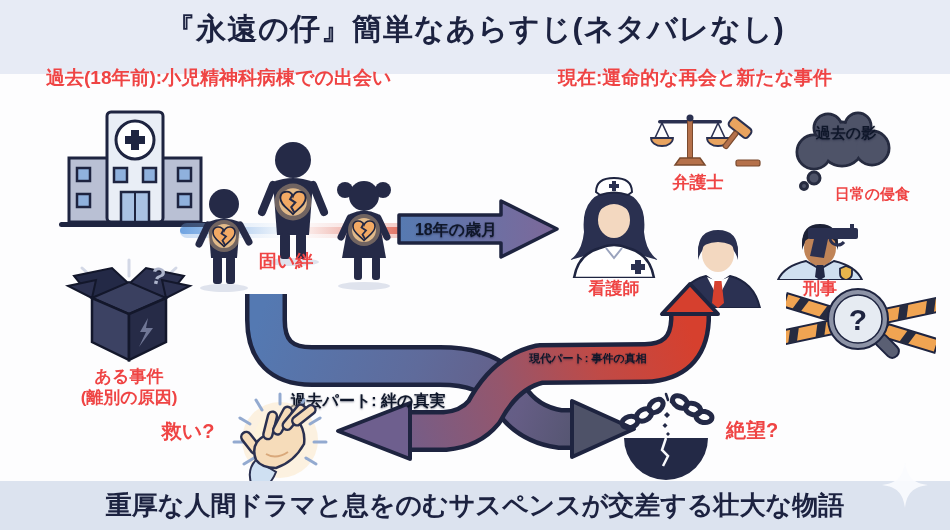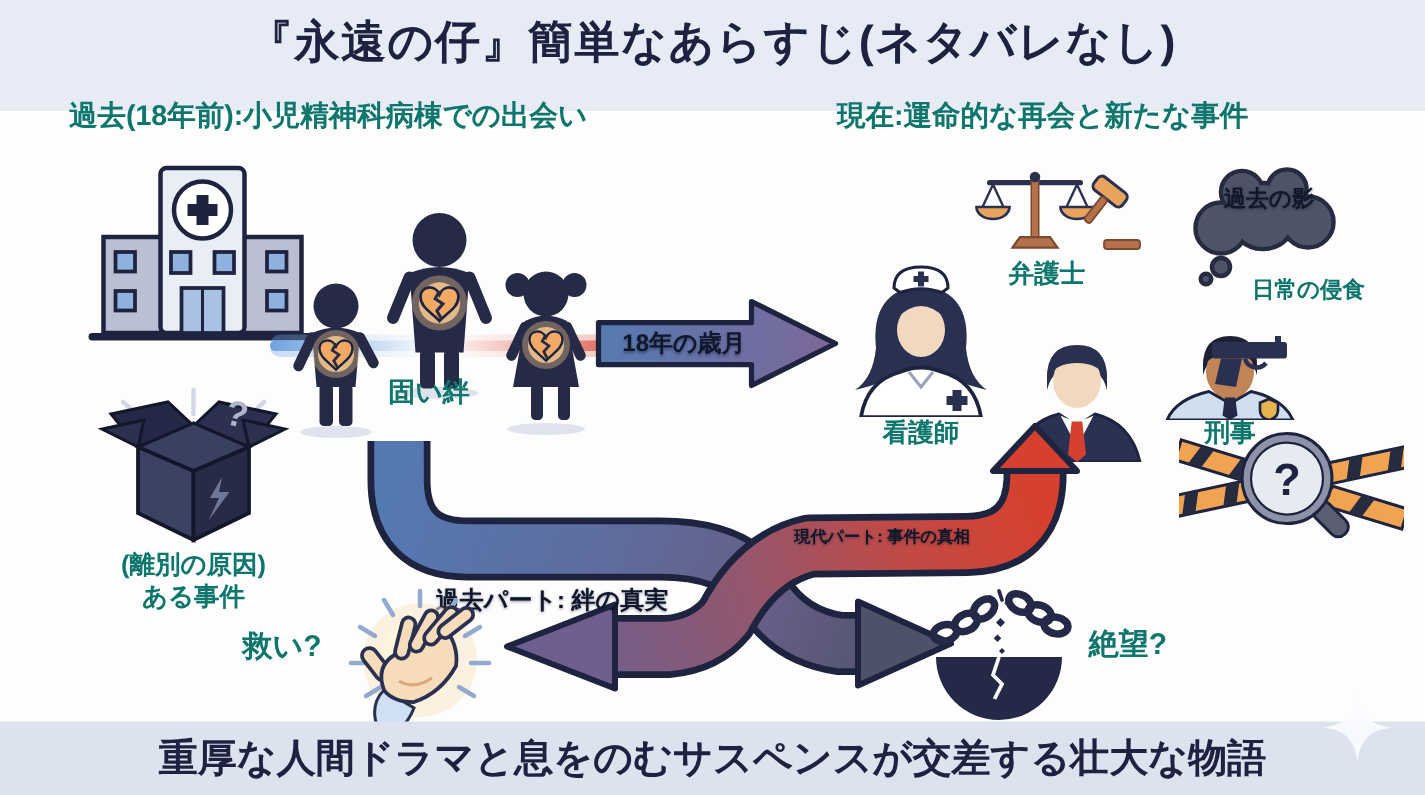--- a/index.html
+++ b/index.html
@@ -1,21 +1,21 @@
 <!DOCTYPE html>
 <html><head>
 <meta charset="utf-8">
 <style>
   html,body{margin:0;padding:0;background:#888;}
   #stage{position:relative;width:950px;height:530px;background:#fdfdfe;overflow:hidden;
          font-family:"Liberation Sans","DejaVu Sans",sans-serif;margin:0 auto;}
   .band{position:absolute;left:0;width:950px;text-align:center;font-weight:700;color:#1c2240;}
   #title-band{top:0;height:74px;line-height:57px;background:#e7ebf5;font-size:30px;letter-spacing:1px;}
   #footer-band{top:481px;height:63px;line-height:49px;background:#dce3ef;font-size:26px;}
-  .label{position:absolute;font-weight:700;color:#0f766e;text-align:center;line-height:1.25;}
+  .label{position:absolute;font-weight:700;color:#ef4444;text-align:center;line-height:1.25;}
   .white{color:#0f172a;text-shadow:0 1px 2px rgba(20,25,50,.45);}
   .icon{position:absolute;}
   svg{display:block;}
 </style>
 </head>
 <body>
 
 <div id="stage">
 
   <div id="title-band" class="band">
@@ -114,22 +114,22 @@
     <path d="M106 42 L124 20 L86 12 L69 28 Z" fill="#2c3150" stroke="#13172b" stroke-width="2"></path>
     <text transform="translate(96,28) rotate(14)" font-size="24" font-weight="bold" fill="#aeb5cc" text-anchor="middle">?</text>
     <path d="M32 42 L69 26 L106 42 L69 58 Z" fill="#3a4060" stroke="#13172b" stroke-width="2"></path>
     <path d="M32 42 L8 30 L36 24 Z" fill="#2c3150" stroke="#13172b" stroke-width="2"></path>
     <path d="M106 42 L130 30 L102 24 Z" fill="#2c3150" stroke="#13172b" stroke-width="2"></path>
     <path d="M32 42 L69 58 L69 104 L32 86 Z" fill="#3c4263" stroke="#13172b" stroke-width="2.5"></path>
     <path d="M106 42 L69 58 L69 104 L106 86 Z" fill="#262b47" stroke="#13172b" stroke-width="2.5"></path>
     <path d="M88 62 L80 76 L86 76 L79 91 L93 72 L86 72 Z" fill="#707796"></path>
   </svg>
   <div class="label" style="left:36px;top:366px;width:186px;font-size:17px;">
+    <div>ある事件</div>
     <div>(離別の原因)</div>
-    <div>ある事件</div>
   </div>
 
   <svg class="icon" style="left:393px;top:196px;" width="172" height="66" viewBox="0 0 172 66">
     <defs>
       <linearGradient id="timeGrad" x1="0" y1="0" x2="1" y2="0">
         <stop offset="0" stop-color="#567ab1"></stop>
           <stop offset="1" stop-color="#7d6899"></stop>
       </linearGradient>
     </defs>
     <polygon points="6,19 108,19 108,5 164,33 108,61 108,47 6,47" fill="url(#timeGrad)" stroke="#1e2440" stroke-width="3.5" stroke-linejoin="round"></polygon>

